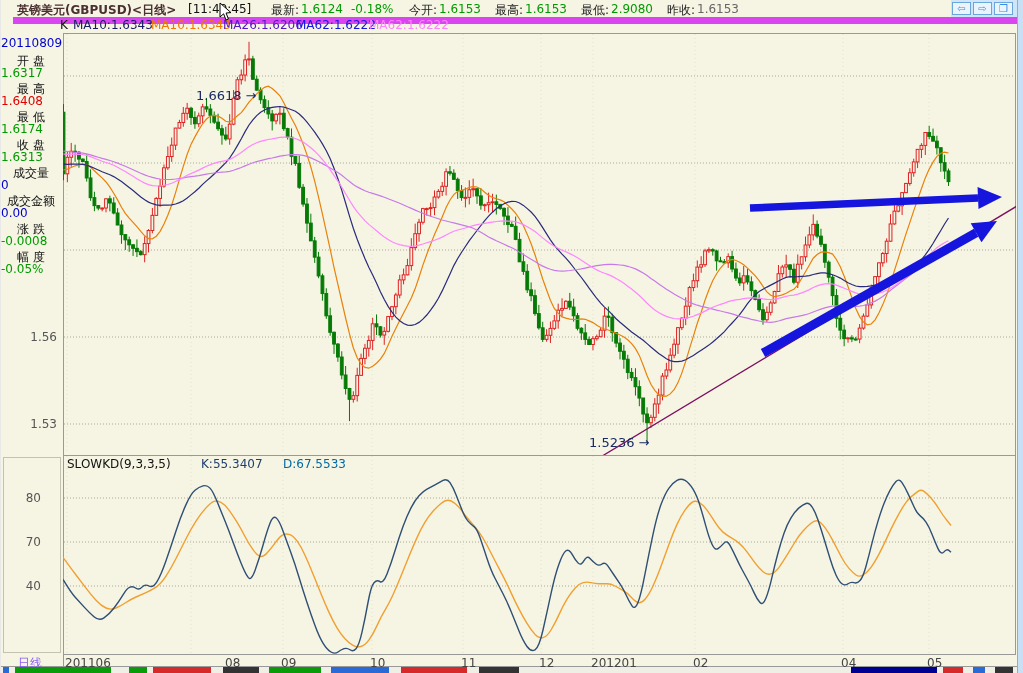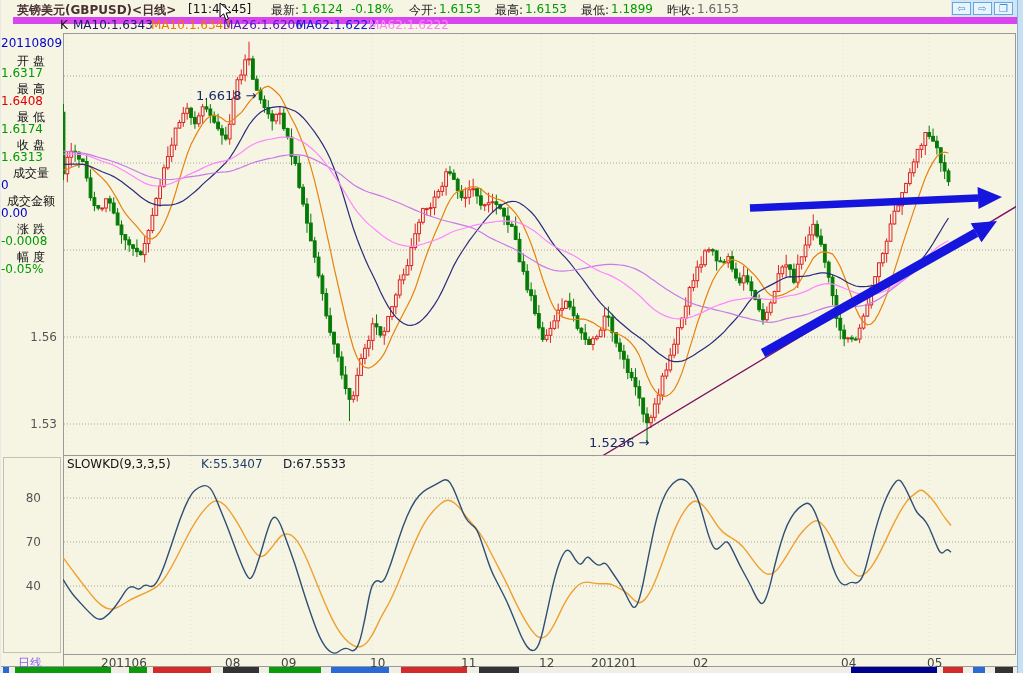--- a/index.html
+++ b/index.html
@@ -39,21 +39,21 @@
     <span class="hdr-item" style="left:4px;color:#4a3030;font-weight:bold;">英镑美元(GBPUSD)&lt;日线&gt;</span>
     <span class="hdr-item" style="left:175px;color:#111;">[11:49:45]</span>
     <span class="hdr-item lbl" style="left:258px;">最新:</span>
     <span class="hdr-item grn" style="left:288px;">1.6124</span>
     <span class="hdr-item grn" style="left:338px;">-0.18%</span>
     <span class="hdr-item lbl" style="left:396px;">今开:</span>
     <span class="hdr-item grn" style="left:426px;">1.6153</span>
     <span class="hdr-item lbl" style="left:482px;">最高:</span>
     <span class="hdr-item grn" style="left:512px;">1.6153</span>
     <span class="hdr-item lbl" style="left:568px;">最低:</span>
-    <span class="hdr-item grn" style="left:598px;">1.1899</span>
+    <span class="hdr-item grn" style="left:598px;">2.9080</span>
     <span class="hdr-item lbl" style="left:654px;">昨收:</span>
     <span class="hdr-item gry" style="left:684px;">1.6153</span>
   </div>
 
   <div id="winbtns">
     <div class="wbtn" style="left:1px;">⇦</div>
     <div class="wbtn" style="left:22px;">⇨</div>
     <div class="wbtn" style="left:43px;">❐</div>
   </div>
   <div id="right-strip"></div>
@@ -98,21 +98,21 @@
   <div id="price-labels">
       <div class="gutter-lab" style="left: 0px; width: 56px; top: 330px;">1.56</div>
       <div class="gutter-lab" style="left: 0px; width: 56px; top: 417px;">1.53</div>
     </div>
   <div id="kd-labels">
       <div class="gutter-lab" style="left: 0px; width: 40px; top: 491px;">80</div>
       <div class="gutter-lab" style="left: 0px; width: 40px; top: 535px;">70</div>
       <div class="gutter-lab" style="left: 0px; width: 40px; top: 579px;">40</div>
     </div>
   <div id="month-labels">
-      <div class="month-lab" style="left: 64px; padding-left: 36px;">201106</div>
+      <div class="month-lab" style="left: 64px;">201106</div>
       <div class="month-lab" style="left: 188px; margin-left: 36px;">08</div>
       <div class="month-lab" style="left: 280px;">09</div>
       <div class="month-lab" style="left: 369px;">10</div>
       <div class="month-lab" style="left: 460px;">11</div>
       <div class="month-lab" style="left: 538px;">12</div>
       <div class="month-lab" style="left: 590px;">201201</div>
       <div class="month-lab" style="left: 692px;">02</div>
       <div class="month-lab" style="left: 840px;">04</div>
       <div class="month-lab" style="left: 926px;">05</div>
     </div>
@@ -627,21 +627,21 @@
         <line x1="842" y1="456" x2="842" y2="654" stroke="#e2e2cc" stroke-width="1" stroke-dasharray="1,3"></line>
         <line x1="928" y1="456" x2="928" y2="654" stroke="#e2e2cc" stroke-width="1" stroke-dasharray="1,3"></line>
       </g>
       <path d="M62,557.4 Q70,568.4 75.0,575.0 Q80,581.6 85.0,588.2 Q90,594.8 95.0,600.3 Q100,605.8 105.0,608.0 Q110,610.2 115.0,608.0 Q120,605.8 125.0,602.5 Q130,599.2 135.0,597.0 Q140,594.8 145.0,592.6 Q150,590.4 155.0,587.1 Q160,583.8 165.0,576.1 Q170,568.4 175.0,558.5 Q180,548.6 185.0,538.7 Q190,528.8 195.0,521.1 Q200,513.4 205.0,507.9 Q210,502.4 213.0,501.3 Q216,500.2 220.0,502.4 Q224,504.6 228.0,510.1 Q232,515.6 236.0,522.2 Q240,528.8 244.0,536.5 Q248,544.2 252.0,549.7 Q256,555.2 259.0,556.3 Q262,557.4 266.0,553.0 Q270,548.6 274.0,543.1 Q278,537.6 281.0,535.4 Q284,533.2 288.0,534.3 Q292,535.4 296.0,540.9 Q300,546.4 304.0,555.2 Q308,564 312.0,573.9 Q316,583.8 320.0,593.7 Q324,603.6 328.0,612.4 Q332,621.2 336.0,627.8 Q340,634.4 344.0,638.8 Q348,643.2 352.0,645.4 Q356,647.6 360.0,646.5 Q364,645.4 368.0,639.9 Q372,634.4 376.0,625.6 Q380,616.8 384.0,610.2 Q388,603.6 392.0,594.8 Q396,586 400.0,576.1 Q404,566.2 408.0,556.3 Q412,546.4 416.0,537.6 Q420,528.8 424.0,522.2 Q428,515.6 432.0,511.2 Q436,506.8 440.0,503.5 Q444,500.2 447.0,500.2 Q450,500.2 454.0,503.5 Q458,506.8 462.0,512.3 Q466,517.8 470.0,522.2 Q474,526.6 478.0,532.1 Q482,537.6 486.0,545.3 Q490,553 494.0,560.7 Q498,568.4 502.0,576.1 Q506,583.8 510.0,592.6 Q514,601.4 518.0,609.1 Q522,616.8 526.0,623.4 Q530,630 534.0,634.4 Q538,638.8 542.0,637.7 Q546,636.6 550.0,630.0 Q554,623.4 558.0,614.6 Q562,605.8 566.0,599.2 Q570,592.6 574.0,588.2 Q578,583.8 582.0,582.7 Q586,581.6 590.0,582.7 Q594,583.8 598.0,583.8 Q602,583.8 606.0,583.8 Q610,583.8 614.0,586.0 Q618,588.2 622.0,590.4 Q626,592.6 630.0,597.0 Q634,601.4 637.0,602.5 Q640,603.6 644.0,599.2 Q648,594.8 652.0,586.0 Q656,577.2 660.0,566.2 Q664,555.2 668.0,544.2 Q672,533.2 676.0,524.4 Q680,515.6 684.0,510.1 Q688,504.6 691.0,502.4 Q694,500.2 698.0,502.4 Q702,504.6 706.0,510.1 Q710,515.6 714.0,522.2 Q718,528.8 722.0,532.1 Q726,535.4 730.0,537.6 Q734,539.8 738.0,543.1 Q742,546.4 746.0,551.9 Q750,557.4 754.0,562.9 Q758,568.4 762.0,571.7 Q766,575 770.0,573.9 Q774,572.8 778.0,567.3 Q782,561.8 786.0,555.2 Q790,548.6 794.0,542.0 Q798,535.4 802.0,531.0 Q806,526.6 810.0,523.3 Q814,520 817.0,521.1 Q820,522.2 824.0,527.7 Q828,533.2 832.0,540.9 Q836,548.6 840.0,556.3 Q844,564 848.0,568.4 Q852,572.8 855.0,575.0 Q858,577.2 862.0,575.0 Q866,572.8 870.0,567.3 Q874,561.8 878.0,554.1 Q882,546.4 886.0,537.6 Q890,528.8 894.0,521.1 Q898,513.4 902.0,506.8 Q906,500.2 910.0,496.9 Q914,493.6 917.0,491.4 Q920,489.2 923.0,491.4 Q926,493.6 930.0,498.0 Q934,502.4 938.0,509.0 Q942,515.6 946.0,520.5 L950,525.5" fill="none" stroke="#f0a030" stroke-width="1.4"></path>
       <path d="M62,579.4 Q70,592.6 74.0,597.0 Q78,601.4 83.0,606.9 Q88,612.4 93.0,616.8 Q98,621.2 103.0,617.9 Q108,614.6 113.0,608.0 Q118,601.4 122.0,594.8 Q126,588.2 129.0,587.1 Q132,586 135.0,588.2 Q138,590.4 141.0,587.1 Q144,583.8 148.0,586.0 Q152,588.2 156.0,581.6 Q160,575 165.0,560.7 Q170,546.4 175.0,531.0 Q180,515.6 185.0,504.6 Q190,493.6 194.0,490.3 Q198,487 202.0,485.9 Q206,484.8 209.0,488.1 Q212,491.4 216.0,501.3 Q220,511.2 224.0,521.1 Q228,531 232.0,542.0 Q236,553 240.0,562.9 Q244,572.8 247.0,577.2 Q250,581.6 254.0,570.6 Q258,559.6 262.0,545.3 Q266,531 269.0,523.3 Q272,515.6 275.0,517.8 Q278,520 282.0,531.0 Q286,542 290.0,553.0 Q294,564 298.0,577.2 Q302,590.4 306.0,602.5 Q310,614.6 314.0,625.6 Q318,636.6 322.0,643.2 Q326,649.8 330.0,652.0 Q334,654.2 337.0,652.0 Q340,649.8 343.0,648.7 Q346,647.6 349.0,649.8 Q352,652 355.0,648.7 Q358,645.4 361.0,632.2 Q364,619 367.0,602.5 Q370,586 373.0,582.7 Q376,579.4 379.0,581.6 Q382,583.8 386.0,573.9 Q390,564 394.0,550.8 Q398,537.6 402.0,526.6 Q406,515.6 410.0,507.9 Q414,500.2 418.0,495.8 Q422,491.4 426.0,489.2 Q430,487 434.0,484.8 Q438,482.6 442.0,480.4 Q446,478.2 449.0,482.6 Q452,487 455.0,494.7 Q458,502.4 461.0,510.1 Q464,517.8 467.0,521.1 Q470,524.4 473.0,526.6 Q476,528.8 479.0,537.6 Q482,546.4 486.0,558.5 Q490,570.6 494.0,578.3 Q498,586 502.0,593.7 Q506,601.4 510.0,611.3 Q514,621.2 518.0,631.1 Q522,641 526.0,646.5 Q530,652 534.0,649.8 Q538,647.6 542.0,630.0 Q546,612.4 550.0,593.7 Q554,575 558.0,564.0 Q562,553 565.0,550.8 Q568,548.6 571.0,554.1 Q574,559.6 577.0,562.9 Q580,566.2 583.0,560.7 Q586,555.2 589.0,558.5 Q592,561.8 595.0,564.0 Q598,566.2 601.0,564.0 Q604,561.8 607.0,566.2 Q610,570.6 613.0,575.0 Q616,579.4 619.0,583.8 Q622,588.2 625.0,594.8 Q628,601.4 631.0,605.8 Q634,610.2 637.0,602.5 Q640,594.8 644.0,573.9 Q648,553 652.0,534.3 Q656,515.6 660.0,504.6 Q664,493.6 668.0,488.1 Q672,482.6 676.0,480.4 Q680,478.2 684.0,480.4 Q688,482.6 692.0,489.2 Q696,495.8 699.0,505.7 Q702,515.6 705.0,526.6 Q708,537.6 711.0,544.2 Q714,550.8 717.0,548.6 Q720,546.4 723.0,543.1 Q726,539.8 729.0,545.3 Q732,550.8 735.0,557.4 Q738,564 741.0,569.5 Q744,575 747.0,580.5 Q750,586 753.0,592.6 Q756,599.2 759.0,602.5 Q762,605.8 765.0,598.1 Q768,590.4 771.0,577.2 Q774,564 777.0,553.0 Q780,542 783.0,533.2 Q786,524.4 790.0,517.8 Q794,511.2 798.0,507.9 Q802,504.6 805.0,503.5 Q808,502.4 811.0,506.8 Q814,511.2 817.0,520.0 Q820,528.8 823.0,538.7 Q826,548.6 829.0,558.5 Q832,568.4 835.0,575.0 Q838,581.6 841.0,583.8 Q844,586 847.0,583.8 Q850,581.6 853.0,582.7 Q856,583.8 859.0,580.5 Q862,577.2 865.0,566.2 Q868,555.2 871.0,543.1 Q874,531 877.0,521.1 Q880,511.2 883.0,503.5 Q886,495.8 889.0,490.3 Q892,484.8 895.0,481.5 Q898,478.2 901.0,482.6 Q904,487 907.0,493.6 Q910,500.2 913.0,506.8 Q916,513.4 919.0,515.6 Q922,517.8 925.0,522.2 Q928,526.6 931.0,534.3 Q934,542 937.0,548.6 Q940,555.2 943.0,551.9 Q946,548.6 948.0,550.5 L950,552.34" fill="none" stroke="#2f4f74" stroke-width="1.4"></path>
     </svg>
 
   <div id="kd-header" class="abs" style="left:0;top:457px;width:500px;height:14px;">
     <span style="left:66px;color:#111;">SLOWKD(9,3,3,5)</span>
     <span style="left:200px;color:#1f3f6e;">K:55.3407</span>
-    <span style="left:282px;color:#0f172a;">D:67.5533</span>
+    <span style="left:282px;color:#0369a1;">D:67.5533</span>
   </div>
 
   <div class="annot" style="left:195px;top:40px;margin-top:48px;">1.6618 →</div>
   <div class="annot" style="left:588px;top:435px;">1.5236 →</div>
 
   <div id="status-strip">
       <div style="left: 2px; width: 6px; background: rgb(42, 106, 214); position: absolute; top: 0px; height: 6px;"></div>
       <div style="left: 14px; width: 96px; background: rgb(10, 154, 10); position: absolute; top: 0px; height: 6px;"></div>
       <div style="left: 128px; width: 18px; background: rgb(10, 154, 10); position: absolute; top: 0px; height: 6px;"></div>
       <div style="left: 152px; width: 58px; background: rgb(214, 42, 42); position: absolute; top: 0px; height: 6px;"></div>

